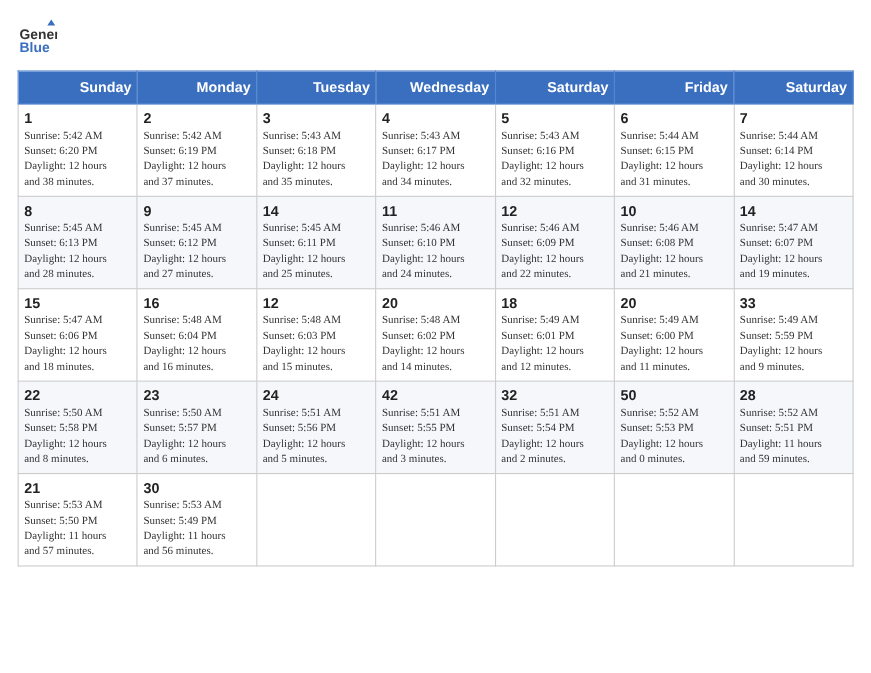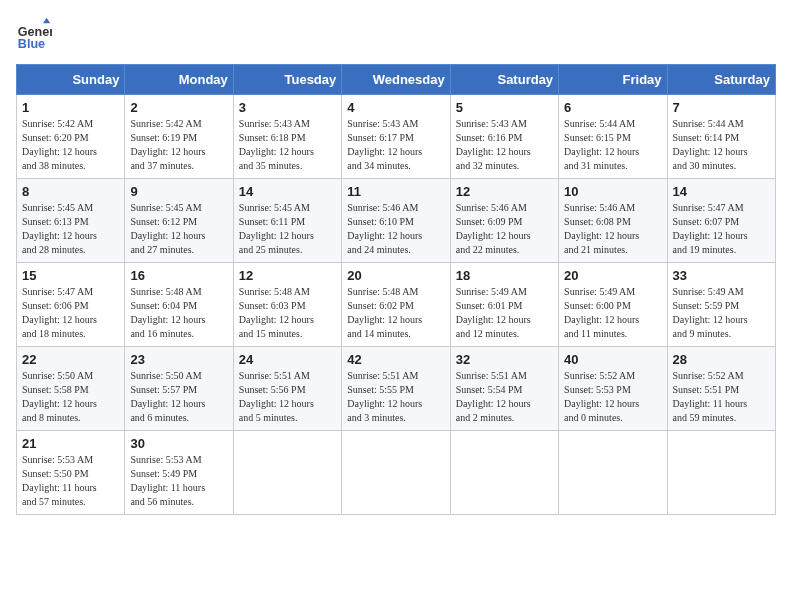--- a/index.html
+++ b/index.html
@@ -305,21 +305,21 @@
 and 3 minutes.</div>
         </td>
         <td>
           <span class="day-num">32</span>
           <div class="day-info" style="white-space: pre-line;">Sunrise: 5:51 AM
 Sunset: 5:54 PM
 Daylight: 12 hours
 and 2 minutes.</div>
         </td>
         <td>
-          <span class="day-num">40</span>
+          <span class="day-num">50</span>
           <div class="day-info" style="white-space: pre-line;">Sunrise: 5:52 AM
 Sunset: 5:53 PM
 Daylight: 12 hours
 and 0 minutes.</div>
         </td>
         <td>
           <span class="day-num">28</span>
           <div class="day-info" style="white-space: pre-line;">Sunrise: 5:52 AM
 Sunset: 5:51 PM
 Daylight: 11 hours

